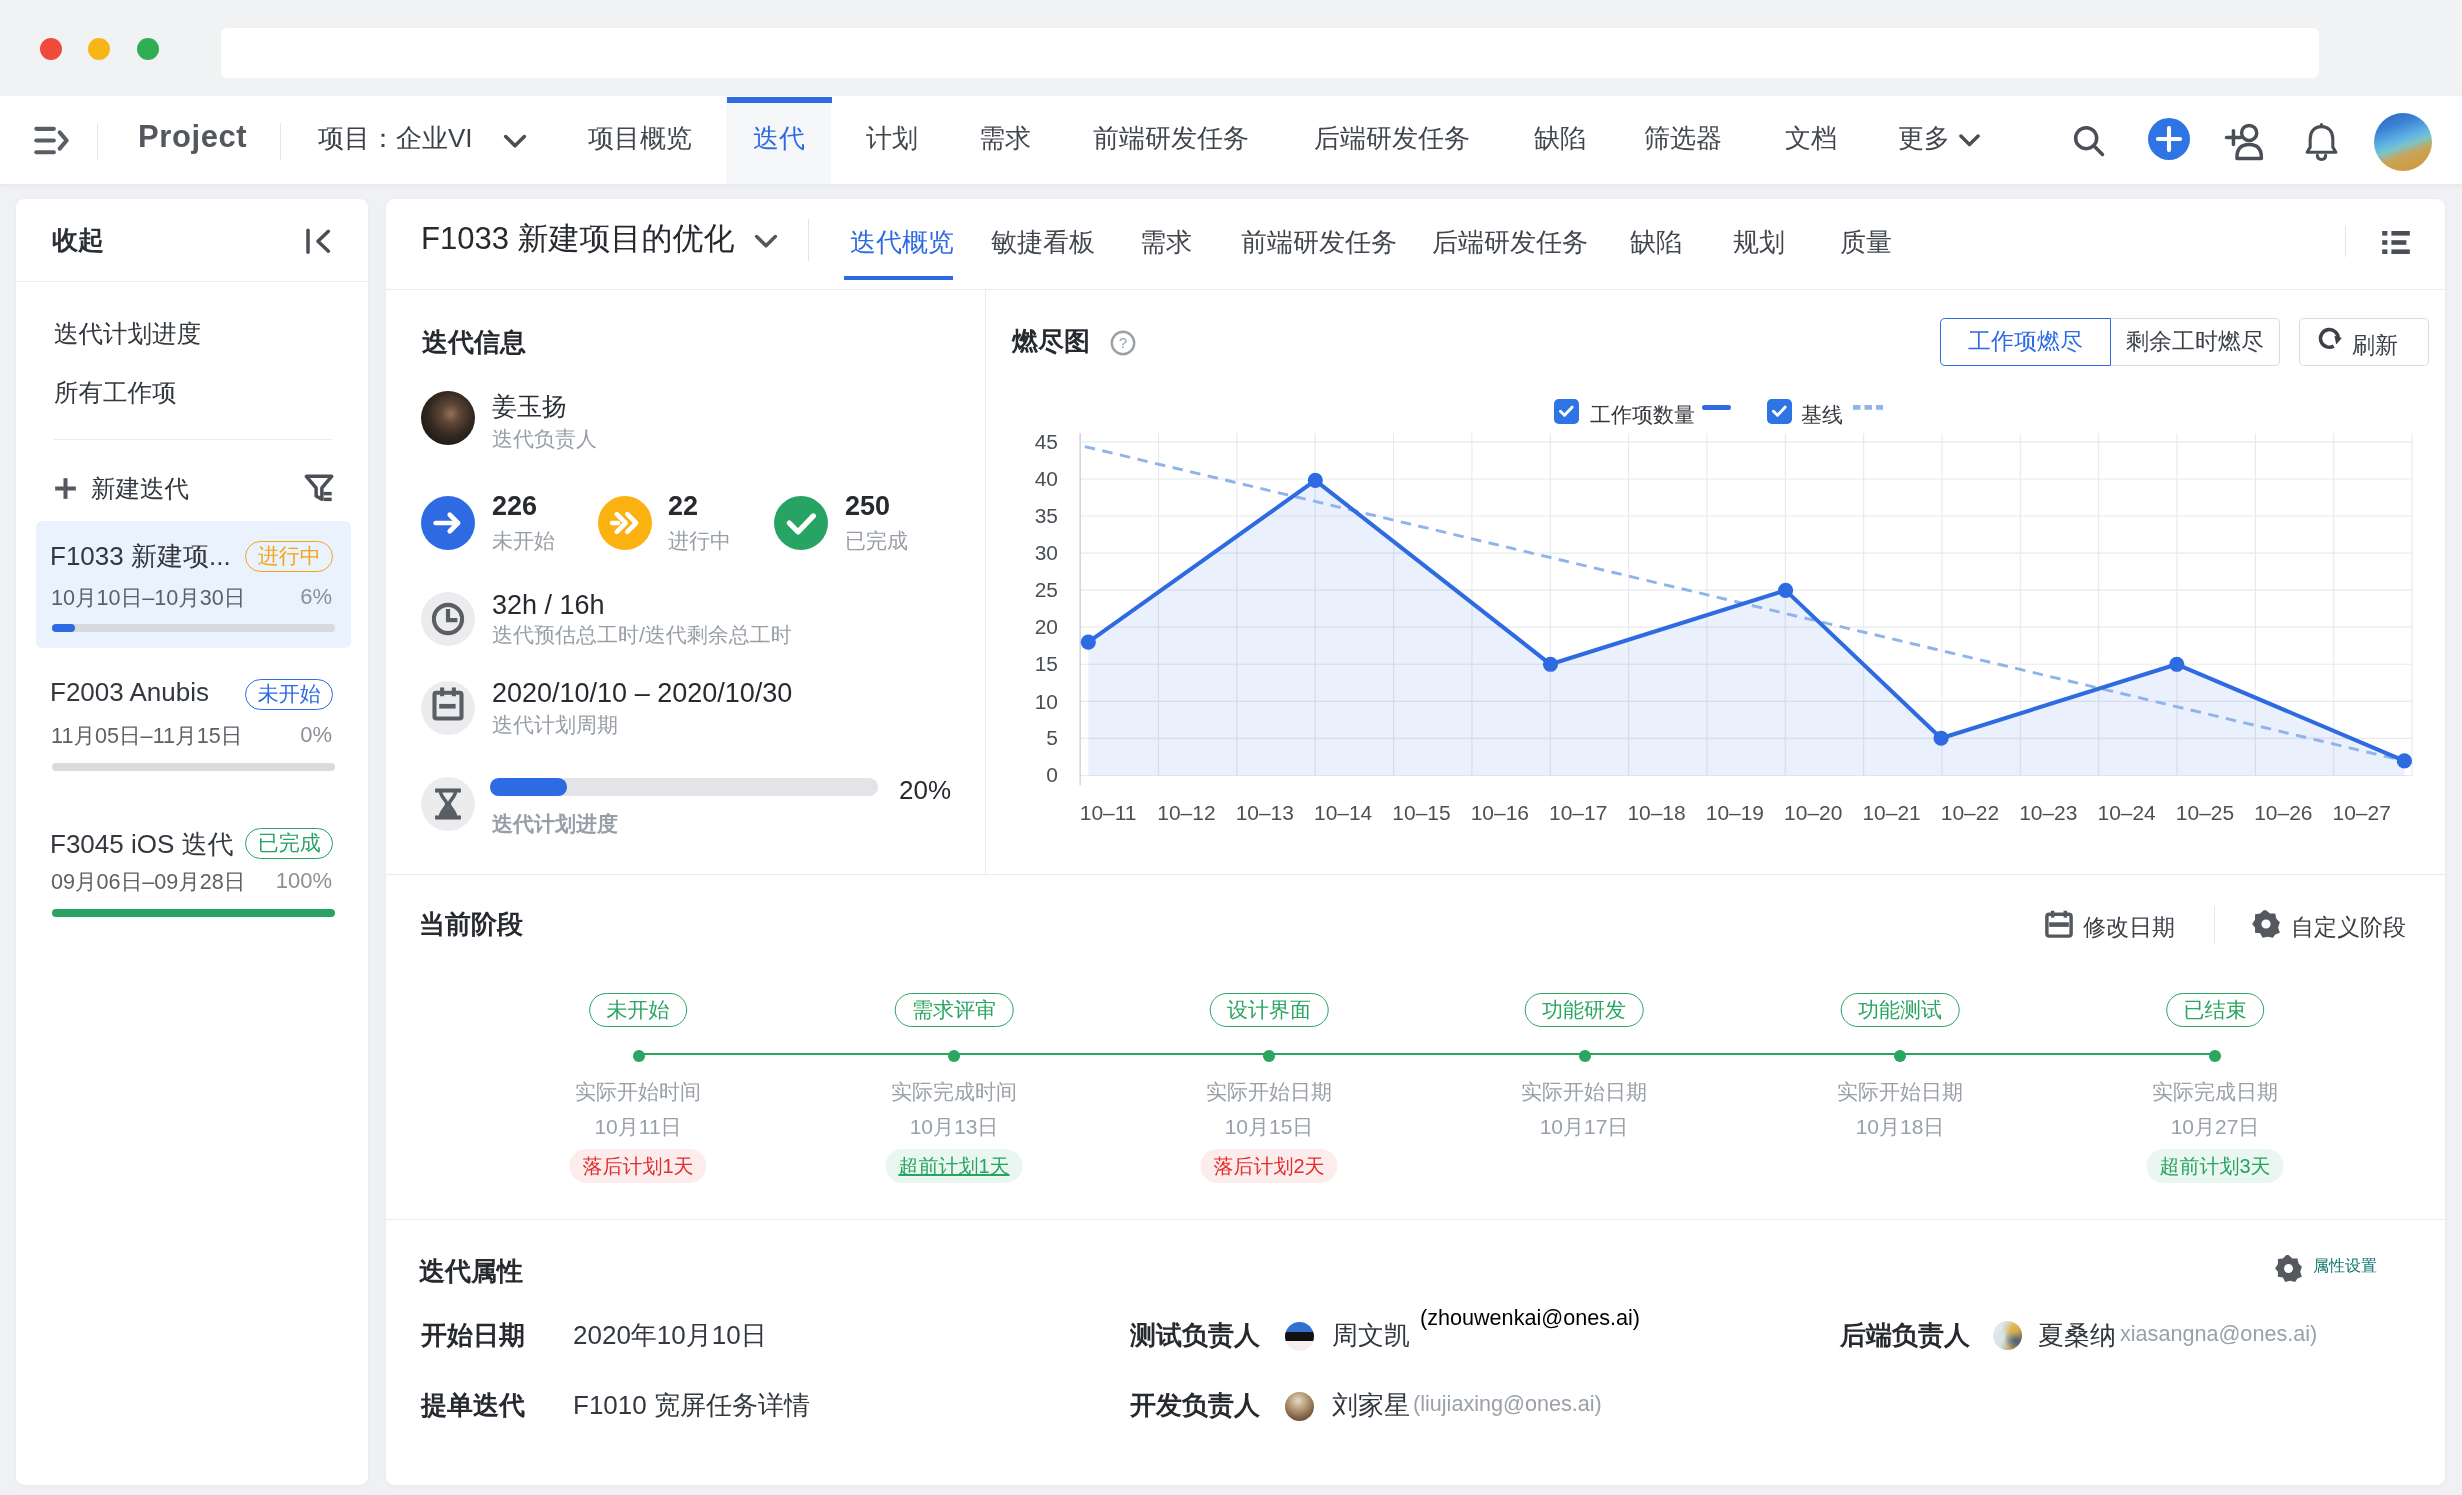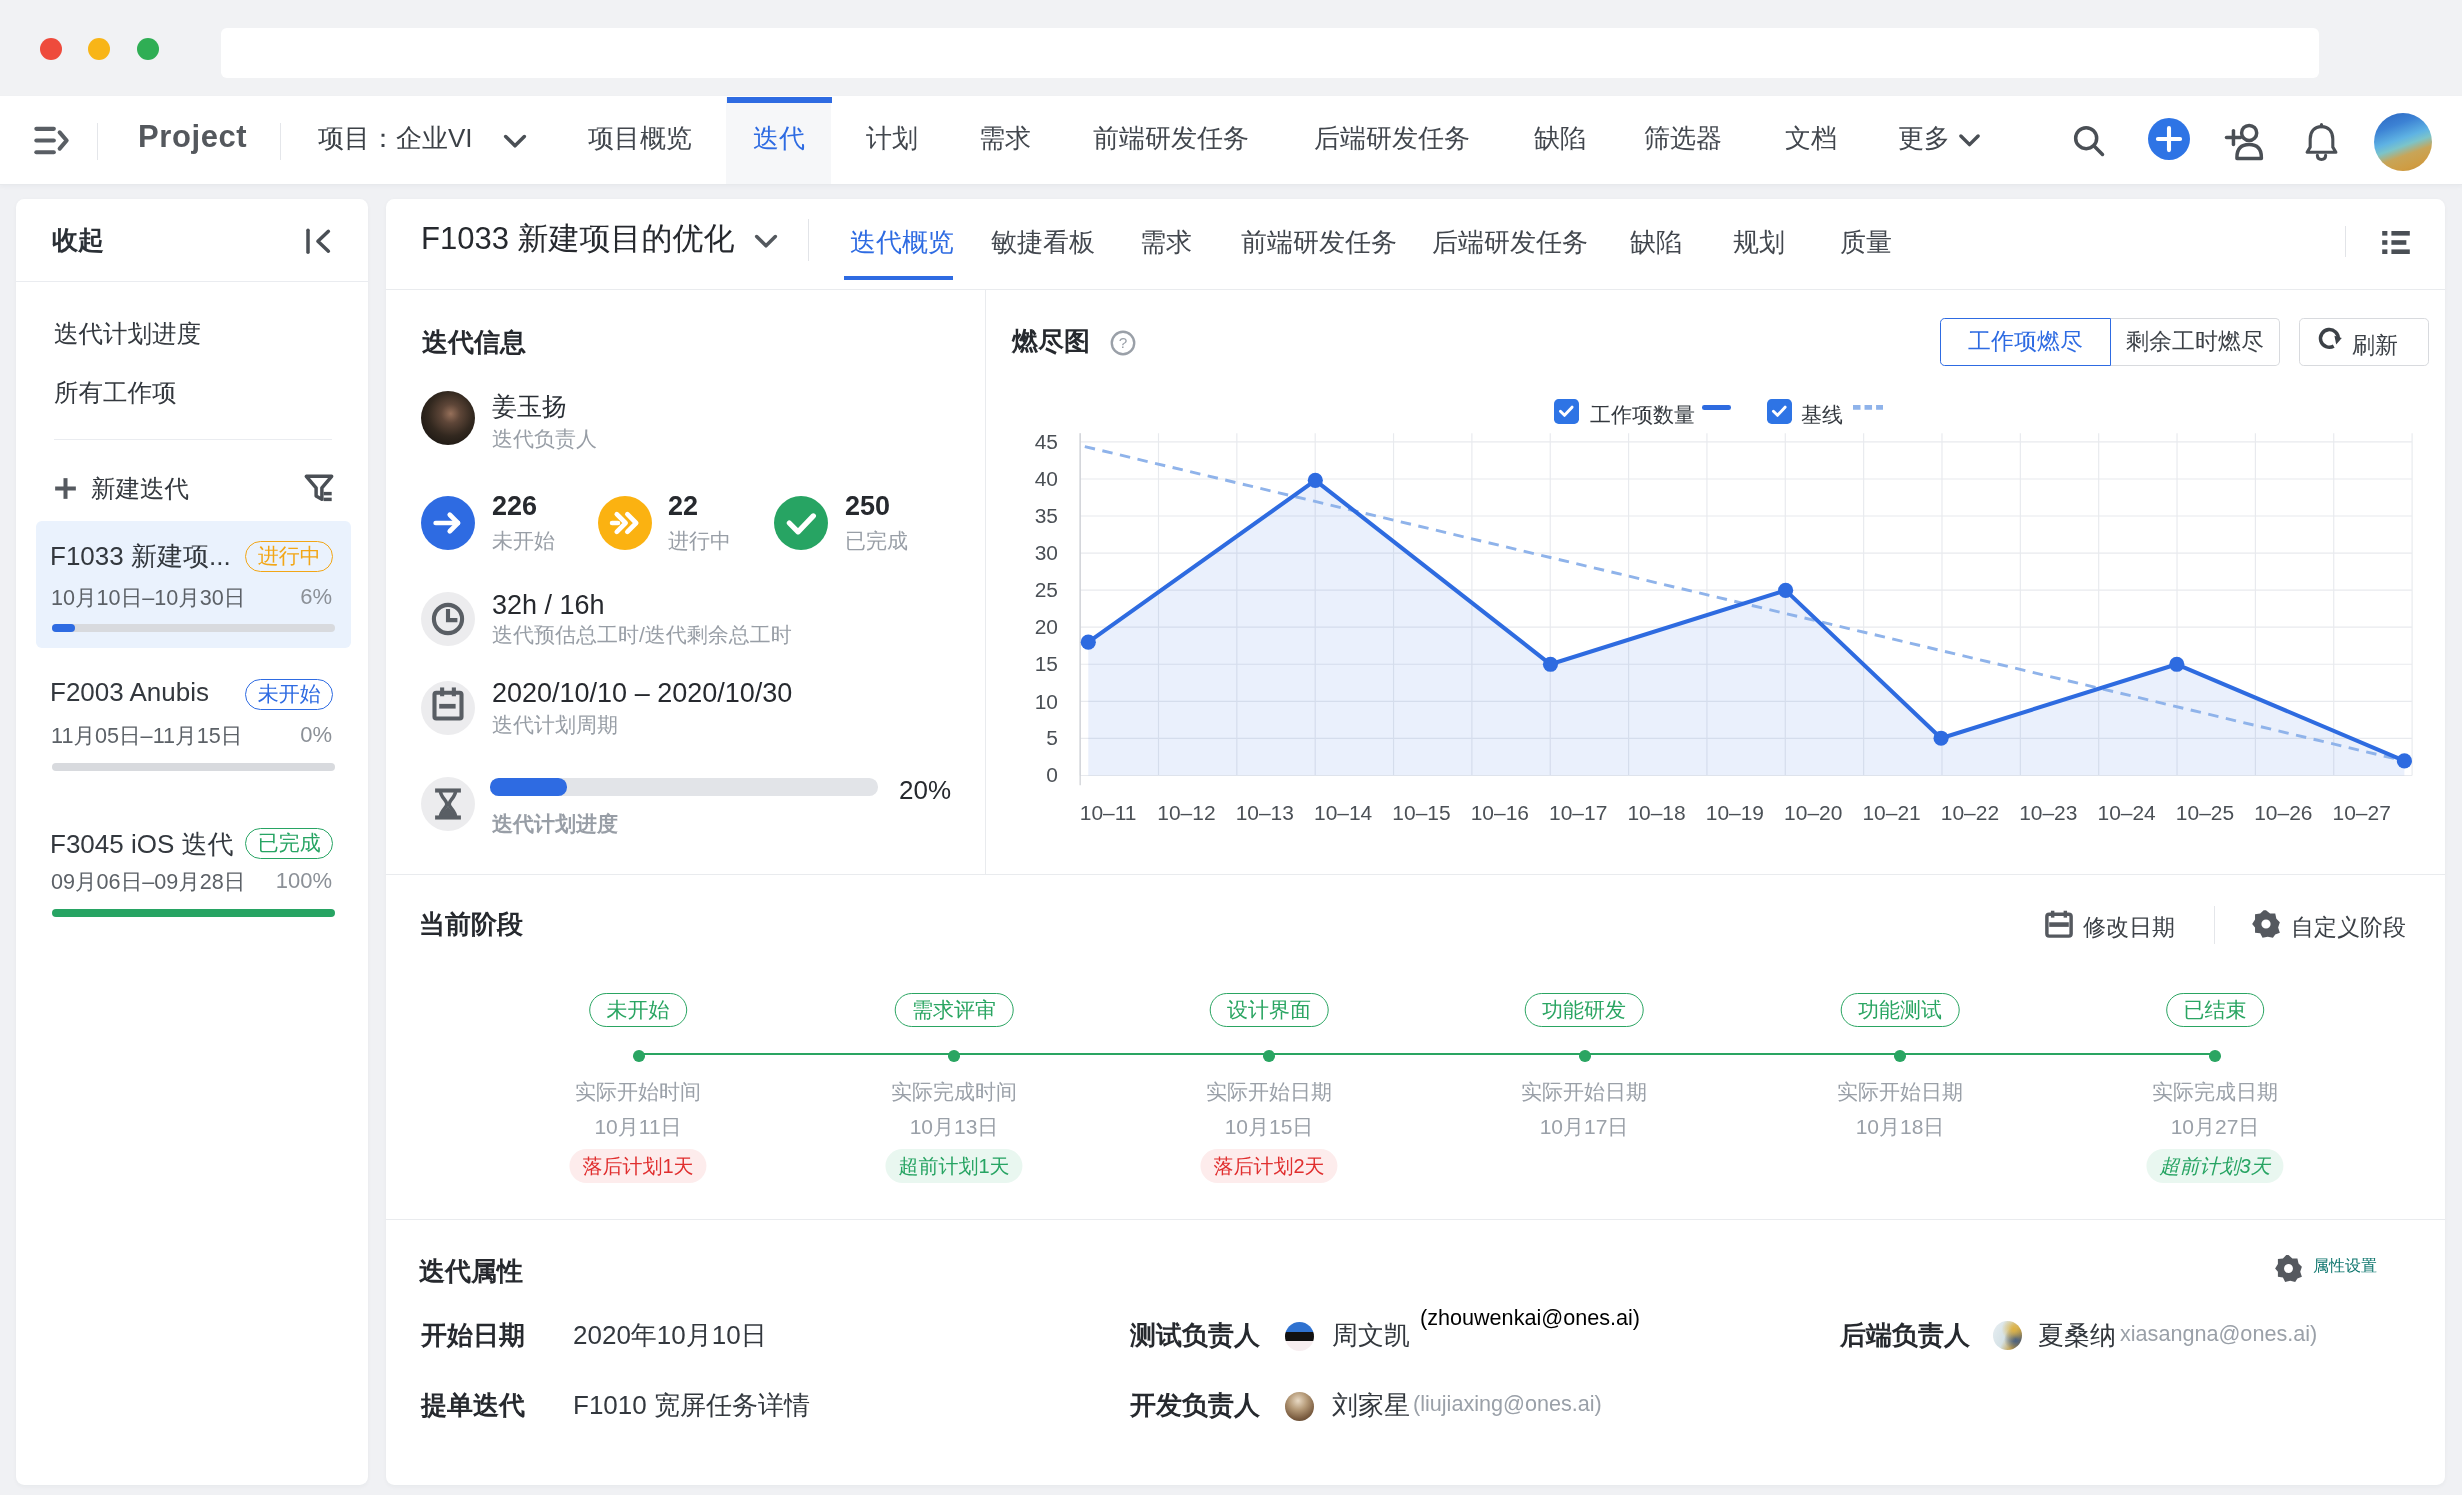--- a/index.html
+++ b/index.html
@@ -370,39 +370,39 @@
 <div>
     <div class="pill" style="left:638px;top:993px;transform:translateX(-50%);padding:0 16.3px;">未开始</div>
     <div class="abs" style="left:633px;top:1050px;width:11.7px;height:11.7px;border-radius:50%;background:#2aa562;"></div>
     <div class="stlab" style="left:638px;top:1078px;transform:translateX(-50%);">实际开始时间</div>
     <div class="stlab" style="left:638px;top:1113px;transform:translateX(-50%);">10月11日</div>
     <div class="chip red" style="left:638px;top:1149px;transform:translateX(-50%);padding:0 13px;">落后计划1天</div>
     <div class="pill" style="left:954px;top:993px;transform:translateX(-50%);padding:0 16.3px;">需求评审</div>
     <div class="abs" style="left:948px;top:1050px;width:11.7px;height:11.7px;border-radius:50%;background:#2aa562;"></div>
     <div class="stlab" style="left:954px;top:1078px;transform:translateX(-50%);">实际完成时间</div>
     <div class="stlab" style="left:954px;top:1113px;transform:translateX(-50%);">10月13日</div>
-    <div class="chip green" style="left:954px;top:1149px;transform:translateX(-50%);padding:0 13px;">超前计划1天</div>
+    <div class="chip green" style="left:954px;top:1149px;transform:translateX(-50%);padding:0 13px;text-decoration:underline;">超前计划1天</div>
     <div class="pill" style="left:1269px;top:993px;transform:translateX(-50%);padding:0 16.3px;">设计界面</div>
     <div class="abs" style="left:1263px;top:1050px;width:11.7px;height:11.7px;border-radius:50%;background:#2aa562;"></div>
     <div class="stlab" style="left:1269px;top:1078px;transform:translateX(-50%);">实际开始日期</div>
     <div class="stlab" style="left:1269px;top:1113px;transform:translateX(-50%);">10月15日</div>
     <div class="chip red" style="left:1269px;top:1149px;transform:translateX(-50%);padding:0 13px;">落后计划2天</div>
     <div class="pill" style="left:1584px;top:993px;transform:translateX(-50%);padding:0 16.3px;">功能研发</div>
     <div class="abs" style="left:1579px;top:1050px;width:11.7px;height:11.7px;border-radius:50%;background:#2aa562;"></div>
     <div class="stlab" style="left:1584px;top:1078px;transform:translateX(-50%);">实际开始日期</div>
     <div class="stlab" style="left:1584px;top:1113px;transform:translateX(-50%);">10月17日</div>
     <div class="pill" style="left:1900px;top:993px;transform:translateX(-50%);padding:0 16.3px;">功能测试</div>
     <div class="abs" style="left:1894px;top:1050px;width:11.7px;height:11.7px;border-radius:50%;background:#2aa562;"></div>
     <div class="stlab" style="left:1900px;top:1078px;transform:translateX(-50%);">实际开始日期</div>
     <div class="stlab" style="left:1900px;top:1113px;transform:translateX(-50%);">10月18日</div>
     <div class="pill" style="left:2215px;top:993px;transform:translateX(-50%);padding:0 16.3px;">已结束</div>
     <div class="abs" style="left:2209px;top:1050px;width:11.7px;height:11.7px;border-radius:50%;background:#2aa562;"></div>
     <div class="stlab" style="left:2215px;top:1078px;transform:translateX(-50%);">实际完成日期</div>
     <div class="stlab" style="left:2215px;top:1113px;transform:translateX(-50%);">10月27日</div>
-    <div class="chip green" style="left:2215px;top:1149px;transform:translateX(-50%);padding:0 13px;font-style:italic;">超前计划3天</div>
+    <div class="chip green" style="left:2215px;top:1149px;transform:translateX(-50%);padding:0 13px;">超前计划3天</div>
   </div>
 
 <div class="abs" style="left:386px;top:1219px;width:2059px;height:1.2px;background:#e9ebee;"></div>
 
 <div class="abs" style="left:419px;top:1254px;font-size:26px;font-weight:bold;color:#26292e;">迭代属性</div>
 <svg style="left:2274px;top:1254px;" width="29" height="29" viewBox="0 0 52 52">
   <path d="M26 2 L33 8 L42 8 L44 17 L50 23 L47 32 L50 41 L42 44 L38 50 L29 48 L20 50 L16 42 L7 41 L7 32 L2 26 L7 18 L7 9 L16 8 L22 2 Z M26 18 A8 8 0 1 0 26 34 A8 8 0 1 0 26 18 Z" fill="#55595f" fill-rule="evenodd"></path>
 </svg>
 <div class="abs" style="left:2313px;top:1256px;font-size:16px;color:#0f766e;">属性设置</div>
 

